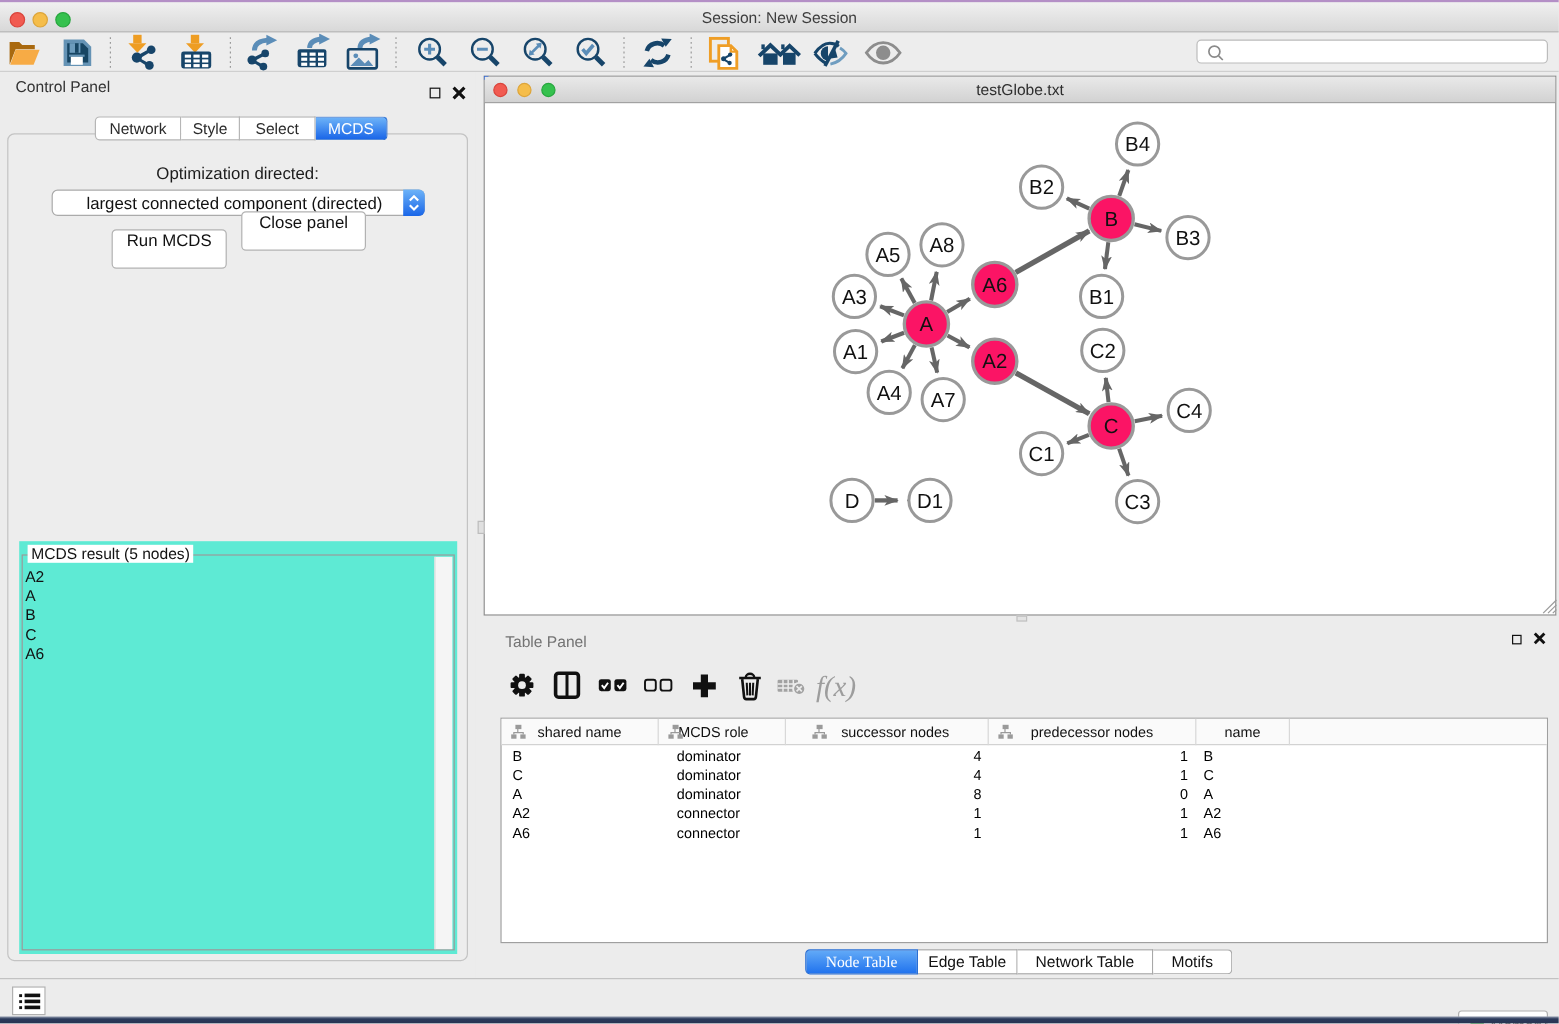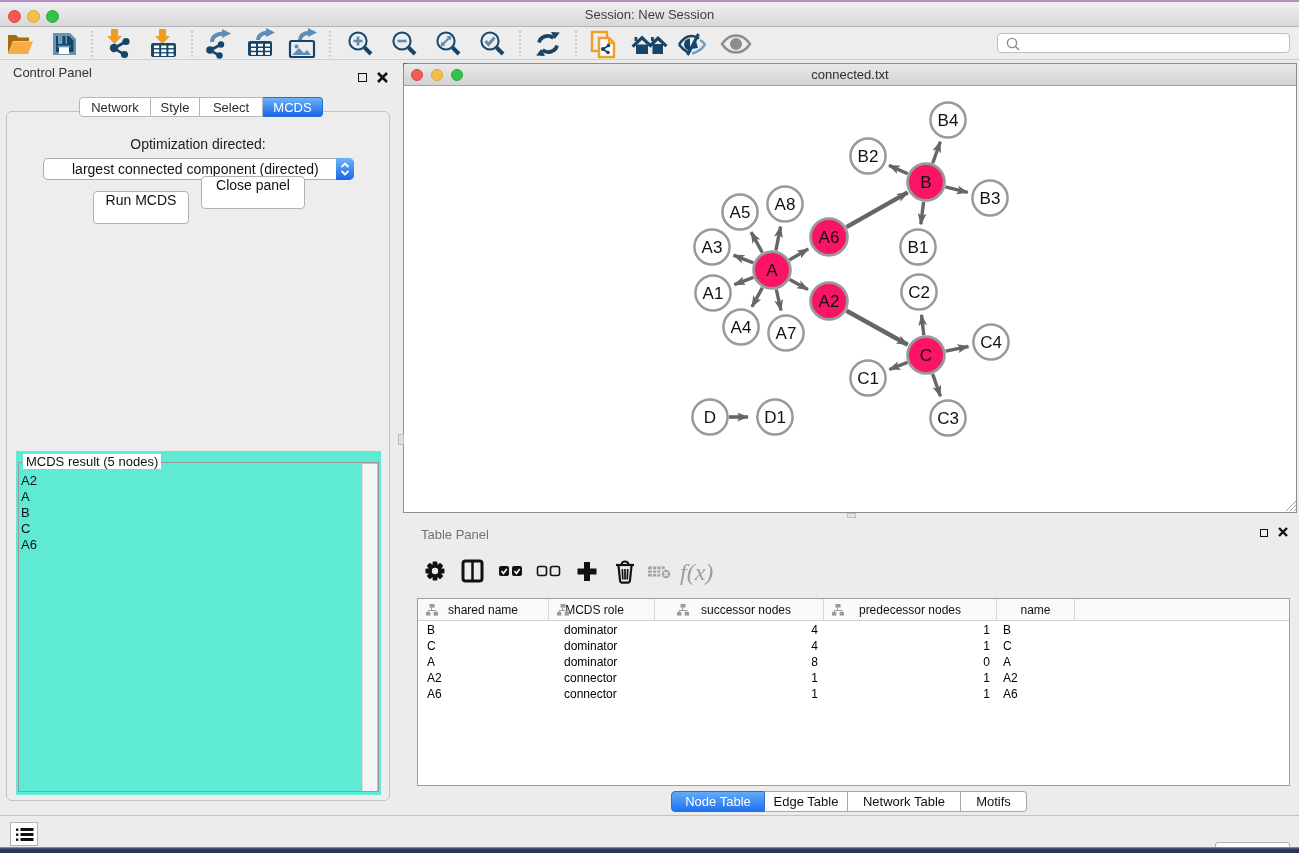--- a/index.html
+++ b/index.html
@@ -264,21 +264,21 @@
 <div class="abs" id="mcdsBox">
   <div class="abs" id="mcdsBorder"></div>
   <div class="abs" id="mcdsLegend">MCDS result (5 nodes)</div>
   <div class="abs" id="mcdsList">A2<br>A<br>B<br>C<br>A6</div>
   <div class="abs" id="mcdsScroll"></div>
 </div>
 
 <div class="abs" id="netframe">
   <div class="abs" style="left:-1px;top:-1px;width:5px;height:4px;background:#3c6ccc;clip-path:polygon(0 0,100% 0,0 100%);"></div>
   <div class="abs" id="netTitlebar">
-    <div class="title">connected.txt</div>
+    <div class="title">testGlobe.txt</div>
     <div class="tl" style="left:7px;top:5px;width:12px;height:12px;background:#f15b51;border:1px solid #d9453c;"></div>
     <div class="tl" style="left:27px;top:5px;width:12px;height:12px;background:#f5bd4a;border:1px solid #dda53a;"></div>
     <div class="tl" style="left:47px;top:5px;width:12px;height:12px;background:#35c14e;border:1px solid #28a73f;"></div>
   </div>
   <svg id="graph" width="892" height="426" style="position:absolute;left:0;top:22px;">
 <defs>
         <marker id="ah" viewBox="0 0 12 9" refX="11" refY="4.5" markerWidth="12" markerHeight="9" markerUnits="userSpaceOnUse" orient="auto">
           <path d="M0,0 L12,4.5 L0,9 L3,4.5 Z" fill="#666"></path>
         </marker>
       </defs>
@@ -429,21 +429,21 @@
       </svg>
     </div>
     <div class="row" style="left:9px;top:23px;">B<br>C<br>A<br>A2<br>A6</div>
     <div class="row" style="left:146px;top:23px;">dominator<br>dominator<br>dominator<br>connector<br>connector</div>
     <div class="row" style="left:300px;top:23px;width:100px;text-align:right;">4<br>4<br>8<br>1<br>1</div>
     <div class="row" style="left:472px;top:23px;width:100px;text-align:right;">1<br>1<br>0<br>1<br>1</div>
     <div class="row" style="left:585px;top:23px;">B<br>C<br>A<br>A2<br>A6</div>
   </div>
 </div>
 <div class="bTabs" style="left:671px;top:791px;">
-  <div class="btab first sel" style="width:94px;">Node Table</div>
+  <div class="btab first sel" style="width:94px;font-family:Liberation Serif, serif;">Node Table</div>
   <div class="btab" style="width:83px;">Edge Table</div>
   <div class="btab" style="width:113px;">Network Table</div>
   <div class="btab last" style="width:66px;">Motifs</div>
 </div>
 
 <div class="abs" id="statusbar"></div>
 <div class="abs" id="listBtn">
   <svg width="26" height="22" style="position:absolute;left:1px;top:1px;">
     <g fill="#111">
       <rect x="4" y="4.5" width="2.4" height="2.4"></rect>

